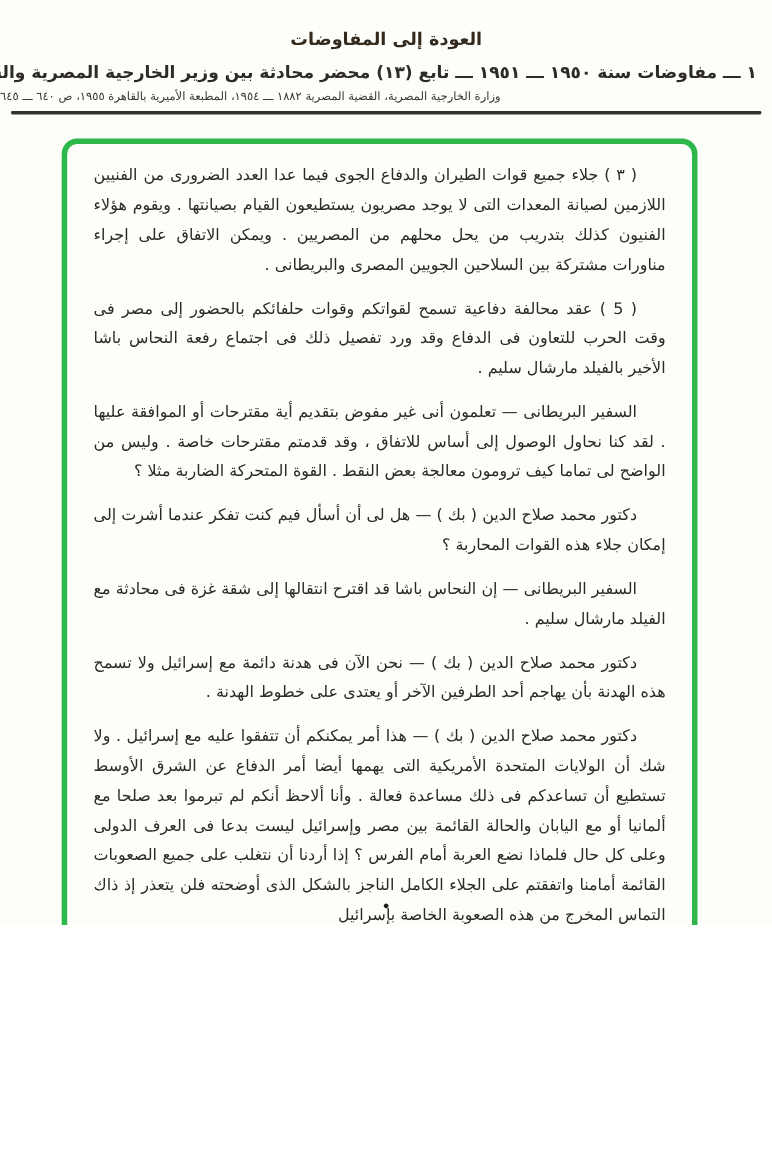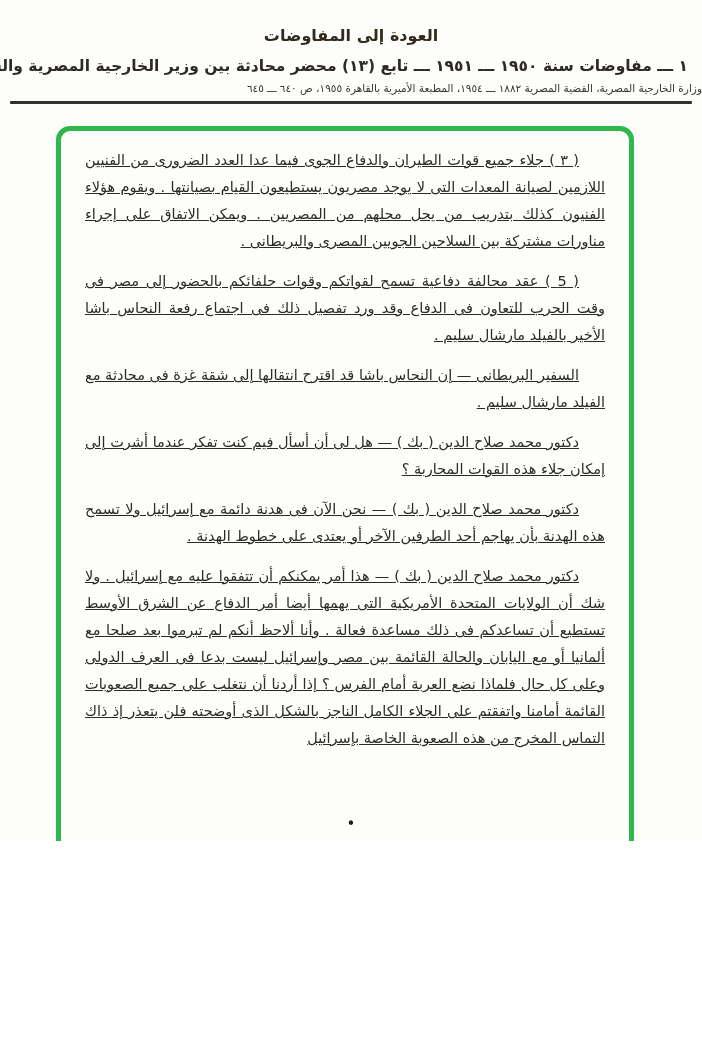--- a/index.html
+++ b/index.html
@@ -33,21 +33,21 @@
     font-size: 15.5px;
     font-weight: bold;
     color: #2e2b24;
     text-align: center;
     white-space: nowrap;
   }
   .doc-source {
     margin-top: 7px;
     font-size: 10.5px;
     color: #3a362e;
-    text-align: right;
+    text-align: left;
   }
   .header-rule {
     margin: 7px 10px 0 10px;
     height: 3px;
     background: #34302a;
     border-radius: 1px;
   }
   .green-box {
     position: absolute;
     top: 126px;
@@ -60,21 +60,20 @@
     box-sizing: content-box;
     background: #fdfdfa;
   }
   .green-box p {
     margin: 0 0 13px 0;
     font-size: 14.5px;
     line-height: 27px;
     text-align: justify;
     text-indent: 26px;
     color: #2a2a27;
-    text-decoration: underline;
   }
   .green-box p:last-child {
     margin-bottom: 0;
   }
   .footer-dot {
     position: absolute;
     bottom: 8px;
     left: 0;
     width: 100%;
     text-align: center;
@@ -90,21 +89,22 @@
   <div class="header">
     <div class="doc-title">العودة إلى المفاوضات</div>
     <div class="doc-subtitle">١ ـــ مفاوضات سنة ١٩٥٠ ـــ ١٩٥١ ـــ تابع (١٣) محضر محادثة بين وزير الخارجية المصرية والسفير البريطانى</div>
     <div class="doc-source">وزارة الخارجية المصرية، القضية المصرية ١٨٨٢ ـــ ١٩٥٤، المطبعة الأميرية بالقاهرة ١٩٥٥، ص ٦٤٠ ـــ ٦٤٥</div>
     <div class="header-rule"></div>
   </div>
 
   <div class="green-box">
     <p>( ٣ ) جلاء جميع قوات الطيران والدفاع الجوى فيما عدا العدد الضرورى من الفنيين اللازمين لصيانة المعدات التى لا يوجد مصريون يستطيعون القيام بصيانتها . ويقوم هؤلاء الفنيون كذلك بتدريب من يحل محلهم من المصريين . ويمكن الاتفاق على إجراء مناورات مشتركة بين السلاحين الجويين المصرى والبريطانى .</p>
     <p>( 5 ) عقد محالفة دفاعية تسمح لقواتكم وقوات حلفائكم بالحضور إلى مصر فى وقت الحرب للتعاون فى الدفاع وقد ورد تفصيل ذلك فى اجتماع رفعة النحاس باشا الأخير بالفيلد مارشال سليم .</p>
+    <p>السفير البريطانى — تعلمون أنى غير مفوض بتقديم أية مقترحات أو الموافقة عليها . لقد كنا نحاول الوصول إلى أساس للاتفاق ، وقد قدمتم مقترحات خاصة . وليس من الواضح لى تماما كيف ترومون معالجة بعض النقط . القوة المتحركة الضاربة مثلا ؟</p>
+    <p>دكتور محمد صلاح الدين ( بك ) — هل لى أن أسأل فيم كنت تفكر عندما أشرت إلى إمكان جلاء هذه القوات المحاربة ؟</p>
     <p>السفير البريطانى — إن النحاس باشا قد اقترح انتقالها إلى شقة غزة فى محادثة مع الفيلد مارشال سليم .</p>
-    <p>دكتور محمد صلاح الدين ( بك ) — هل لى أن أسأل فيم كنت تفكر عندما أشرت إلى إمكان جلاء هذه القوات المحاربة ؟</p>
     <p>دكتور محمد صلاح الدين ( بك ) — نحن الآن فى هدنة دائمة مع إسرائيل ولا تسمح هذه الهدنة بأن يهاجم أحد الطرفين الآخر أو يعتدى على خطوط الهدنة .</p>
     <p>دكتور محمد صلاح الدين ( بك ) — هذا أمر يمكنكم أن تتفقوا عليه مع إسرائيل . ولا شك أن الولايات المتحدة الأمريكية التى يهمها أيضا أمر الدفاع عن الشرق الأوسط تستطيع أن تساعدكم فى ذلك مساعدة فعالة . وأنا ألاحظ أنكم لم تبرموا بعد صلحا مع ألمانيا أو مع اليابان والحالة القائمة بين مصر وإسرائيل ليست بدعا فى العرف الدولى وعلى كل حال فلماذا نضع العربة أمام الفرس ؟ إذا أردنا أن نتغلب على جميع الصعوبات القائمة أمامنا واتفقتم على الجلاء الكامل الناجز بالشكل الذى أوضحته فلن يتعذر إذ ذاك التماس المخرج من هذه الصعوبة الخاصة بإسرائيل</p>
   </div>
 
   <div class="footer-dot">•</div>
 
 </div>
 
 </body></html>

